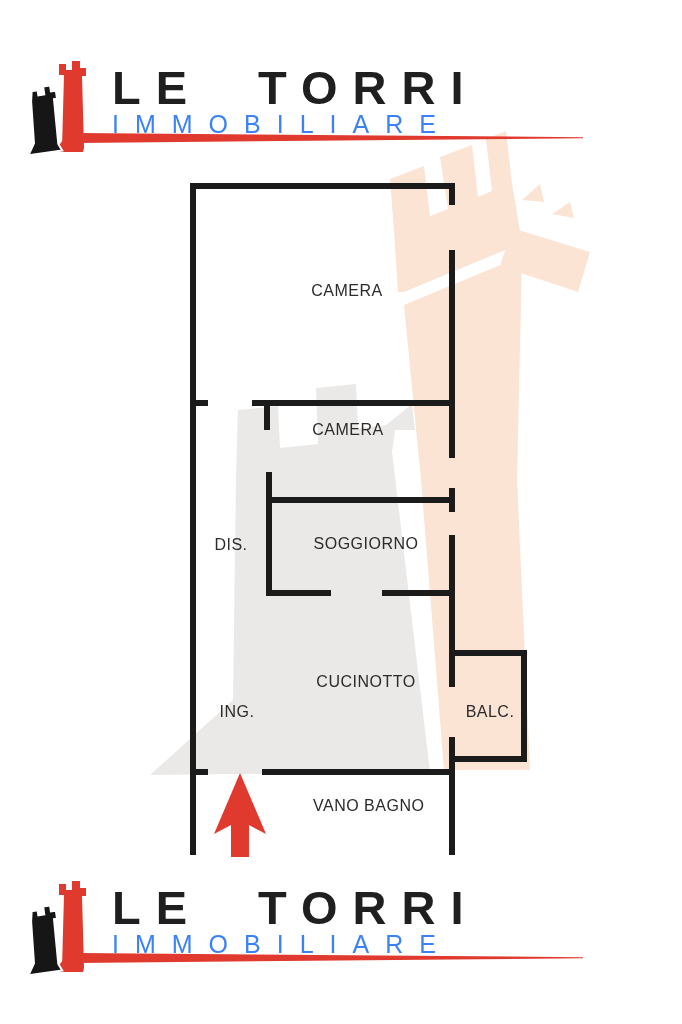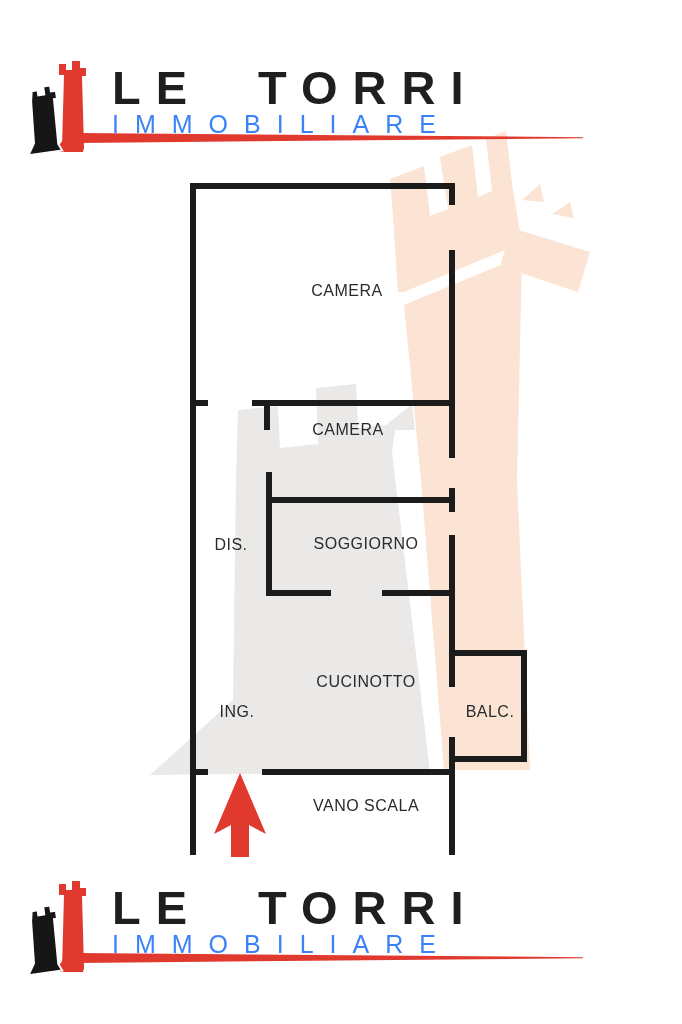--- a/index.html
+++ b/index.html
@@ -113,21 +113,21 @@
     </svg>
 
     <div class="room-label" style="left:347px;top:291px;">CAMERA</div>
     <div class="room-label" style="left:348px;top:430px;">CAMERA</div>
     <div class="room-label" style="left:231px;top:545px;">DIS.</div>
     <div class="room-label" style="left:366px;top:544px;">SOGGIORNO</div>
     <div class="room-label" style="left:366px;top:682px;">CUCINOTTO</div>
     <div class="room-label" style="left:237px;top:712px;">ING.</div>
     <div class="room-label" style="left:490px;top:712px;">BALC.</div>
     <div class="room-label block" style="left:313px;top:794px;">
-      <div>VANO SCALA</div>
+      <div>VANO BAGNO</div>
     </div>
   </div>
 
   <div class="brand footer">
     <div class="swoosh"></div>
     <svg class="towers" viewBox="0 0 68 102">
       <path fill="#e03a2e" d="M33,17 L33,6 L40,6 L40,12 L46,12 L46,3 L54,3 L54,10 L60,10 L60,18 L56,18 L58,90 L57,94 L38,94 L36,90 L38,17 Z"></path>
       <path fill="#e03a2e" d="M38,94 L28,94 L37,82 Z"></path>
       <path fill="#161616" stroke="#ffffff" stroke-width="2" transform="rotate(-8 18 92)" d="M12,42 L14,32 L20,32 L20,37 L26,37 L26,29 L33,29 L33,35 L38,35 L38,43 L35,43 L33,88 L36,95 L2,95 L9,84 Z"></path>
     </svg>

